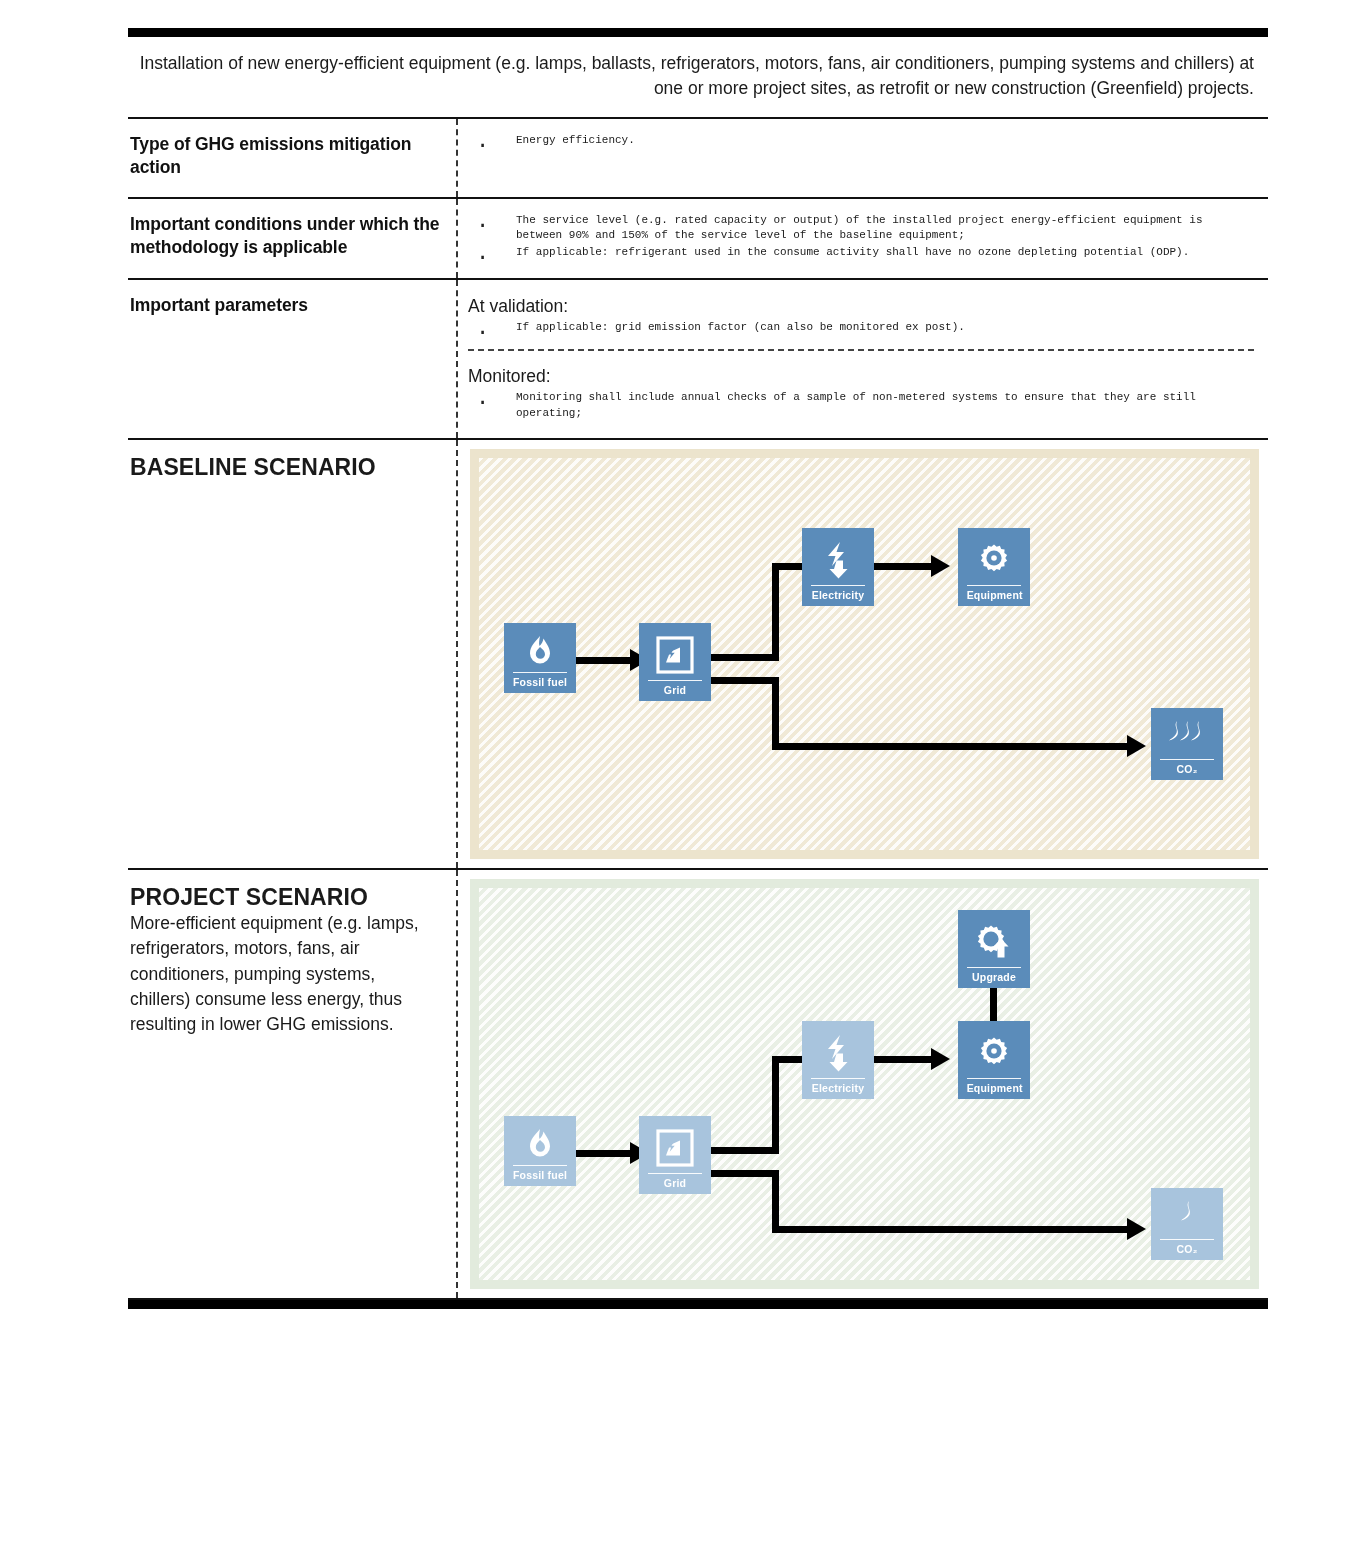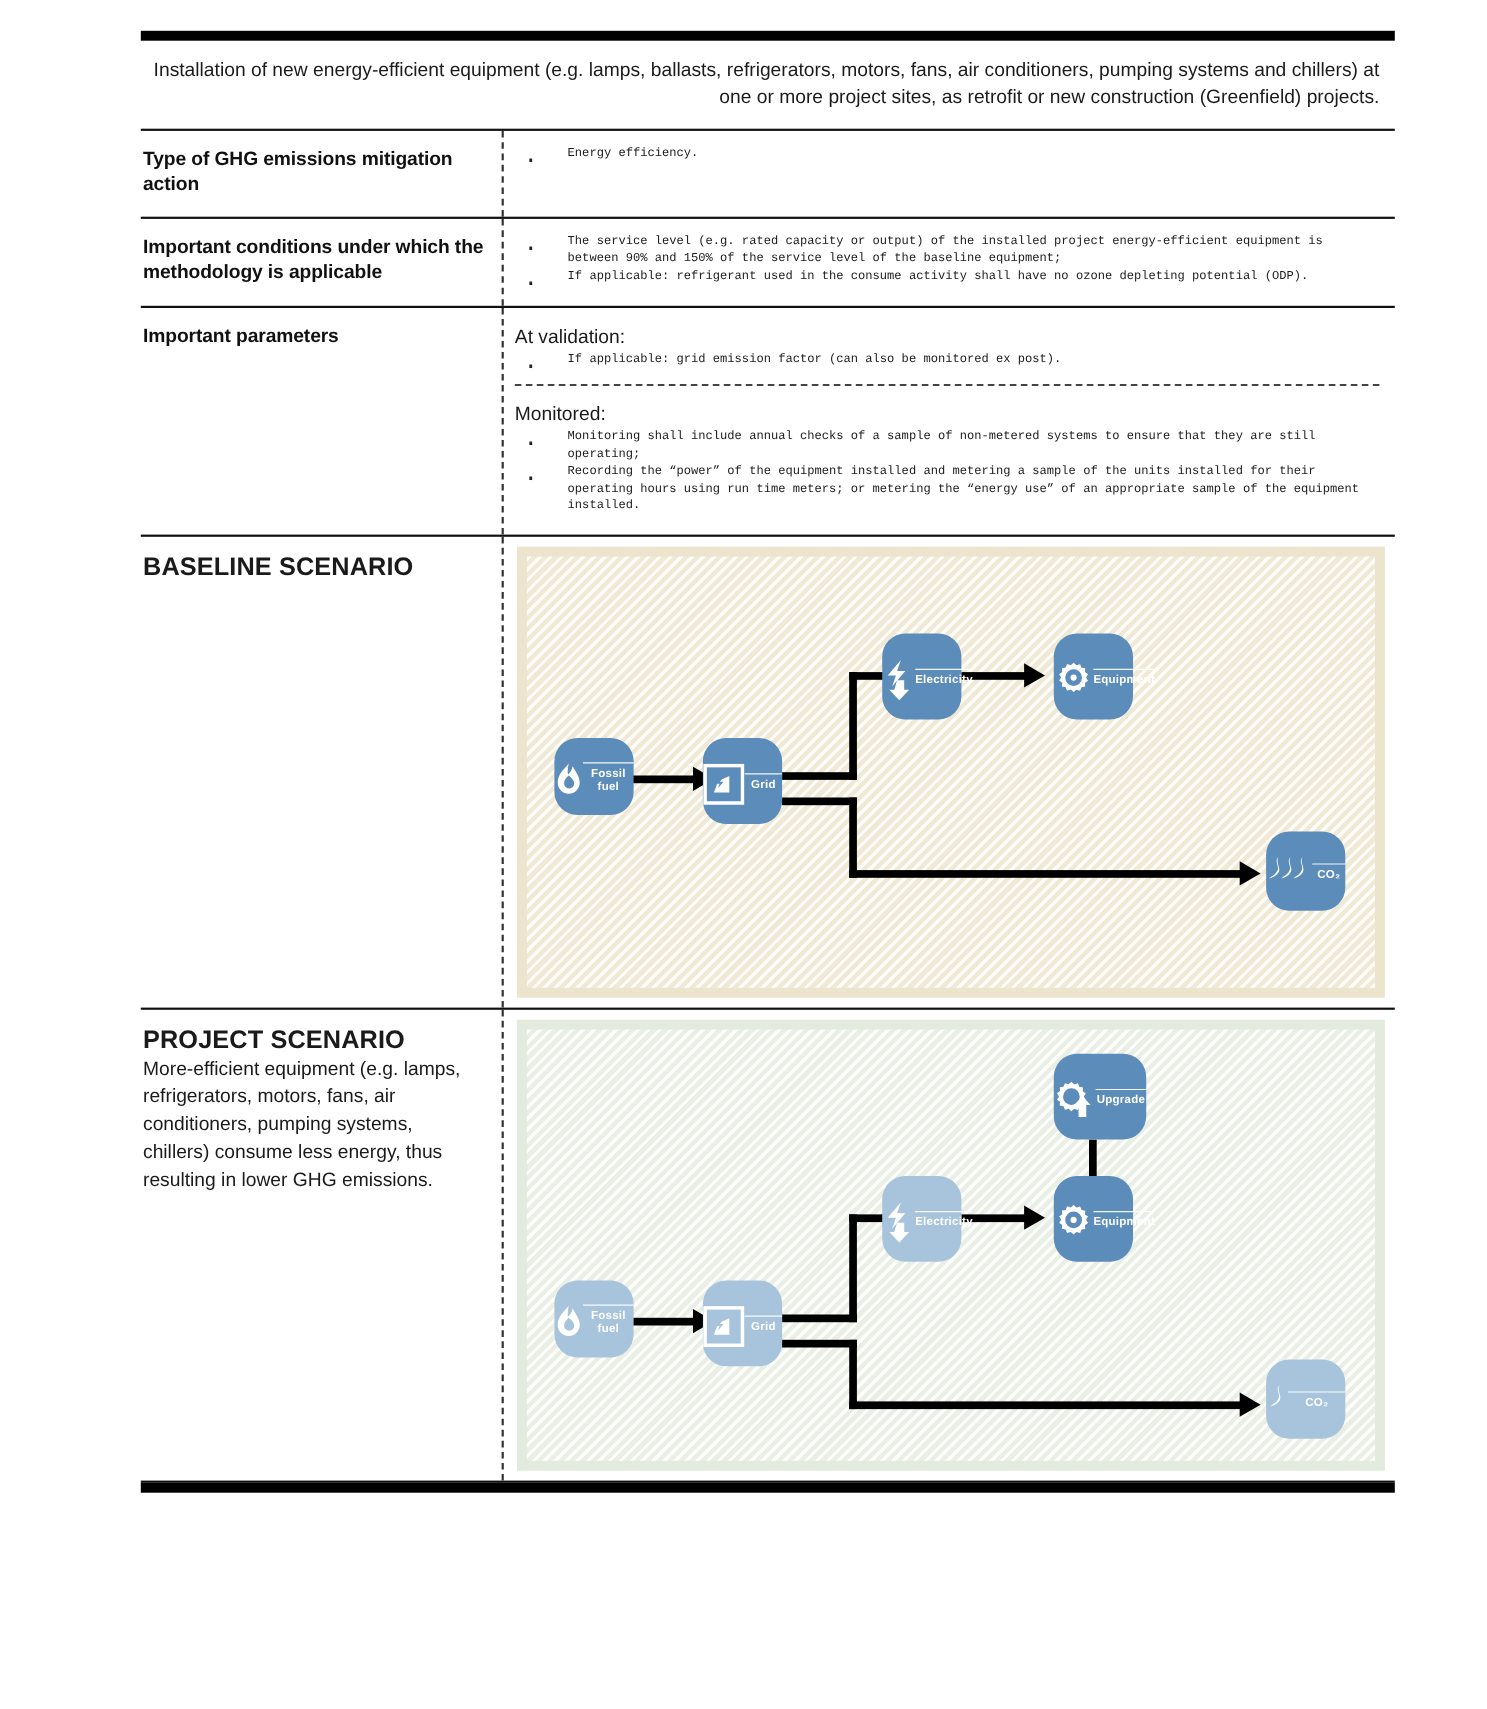--- a/index.html
+++ b/index.html
@@ -77,22 +77,22 @@
   }
   .panel.project{background:#e2ebdd;}
   .panel.project .inner{
     background-color:#e9efe5;
     background-image:repeating-linear-gradient(135deg,
       rgba(255,255,255,.9) 0px, rgba(255,255,255,.9) 3px,
       rgba(0,0,0,0) 3px, rgba(0,0,0,0) 7px);
   }
 
   .node{position:absolute;box-sizing:border-box;
-    display:flex;flex-direction:row;align-items:center;justify-content:flex-start;
-    padding-top:6px;border-radius:21px;}
+    display:flex;flex-direction:column;align-items:center;justify-content:flex-start;
+    padding-top:6px;}
   .node .glyph{flex:1;display:flex;align-items:center;justify-content:center;width:100%;}
   .node .cap{
     width:76%;text-align:center;color:#fff;font-size:10.5px;font-weight:bold;
     letter-spacing:.2px;padding-top:3px;margin-bottom:5px;
     border-top:1.6px solid rgba(255,255,255,.92);
   }
   .node.dark{background:#5b8cba;}
   .node.light{background:#a8c4dd;}
   .node.light .cap{color:#ffffff;}
   .ln-h{position:absolute;height:7px;background:#000;}
@@ -151,21 +151,20 @@
       </div>
       <div class="cell-r">
         <p class="lead">At validation:</p>
         <ul class="bul">
           <li>If applicable:  grid emission factor (can also be monitored ex post).</li>
         </ul>
         <div class="subrow">
           <p class="lead">Monitored:</p>
           <ul class="bul">
             <li>Monitoring shall include annual checks of a sample of non-metered systems to ensure that they are still operating;</li>
-            <li>Recording the “power” of the equipment installed and metering a sample of the units installed for their operating hours using run time meters; or metering the “energy use” of an appropriate sample of the equipment installed.</li>
           </ul>
         </div>
       </div>
     </div>
 
     <div class="row sep">
       <div class="cell-l">
         <p class="scen-title">BASELINE SCENARIO</p>
       </div>
       <div class="cell-r" style="padding:9px 9px 9px 12px;">
@@ -300,21 +299,21 @@
             <div class="node light" style="left:323px;top:133px;width:72px;height:78px;">
               <span class="glyph">
                 <svg class="ic" width="30" height="38" viewBox="0 0 30 38" aria-hidden="true">
                   <path fill="#fff" d="M17 1L5 15h7.5L9 25l12-14h-7.5L17 1Z"></path>
                   <path fill="#fff" d="M13.5 19.5 L20 19.5 L20 28 L24.5 28 L15.5 37.5 L6.5 28 L11 28 Z"></path>
                 </svg>
               </span>
               <span class="cap">Electricity</span>
             </div>
 
-            <div class="node dark" style="left:479px;top:22px;width:84px;height:78px;">
+            <div class="node dark" style="left:479px;top:22px;width:72px;height:78px;">
               <span class="glyph">
                 <svg class="ic" width="38" height="36" viewBox="0 0 38 36" aria-hidden="true">
                   <path fill="#fff" d="M16 1.5l2.6 2.3 3.3-1 1.3 3.2 3.4.6-.3 3.4 2.8 2-1.8 2.9 1.8 2.9-2.8 2 .3 3.4-3.4.6-1.3 3.2-3.3-1L16 28.2l-2.6-2.3-3.3 1-1.3-3.2-3.4-.6.3-3.4-2.8-2 1.8-2.9-1.8-2.9 2.8-2-.3-3.4 3.4-.6 1.3-3.2 3.3 1L16 1.5Z"></path>
                   <circle cx="16" cy="15" r="7.6" fill="#5b8cba"></circle>
                   <path fill="#fff" d="M26 14.5 L33.5 22.5 L29.5 22.5 L29.5 33.5 L22.5 33.5 L22.5 22.5 L18.5 22.5 Z"></path>
                 </svg>
               </span>
               <span class="cap">Upgrade</span>
             </div>
 

